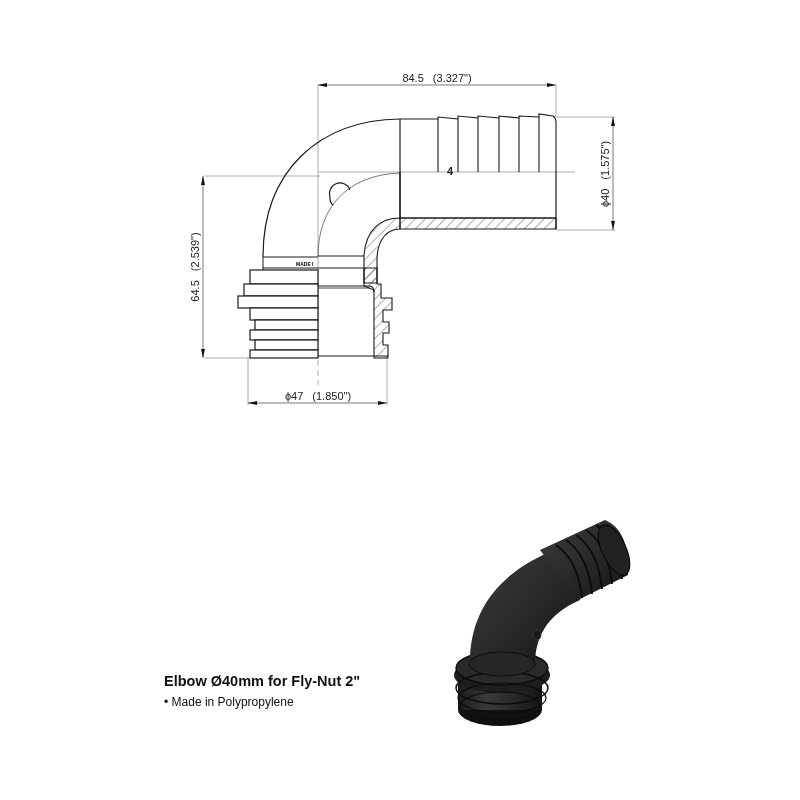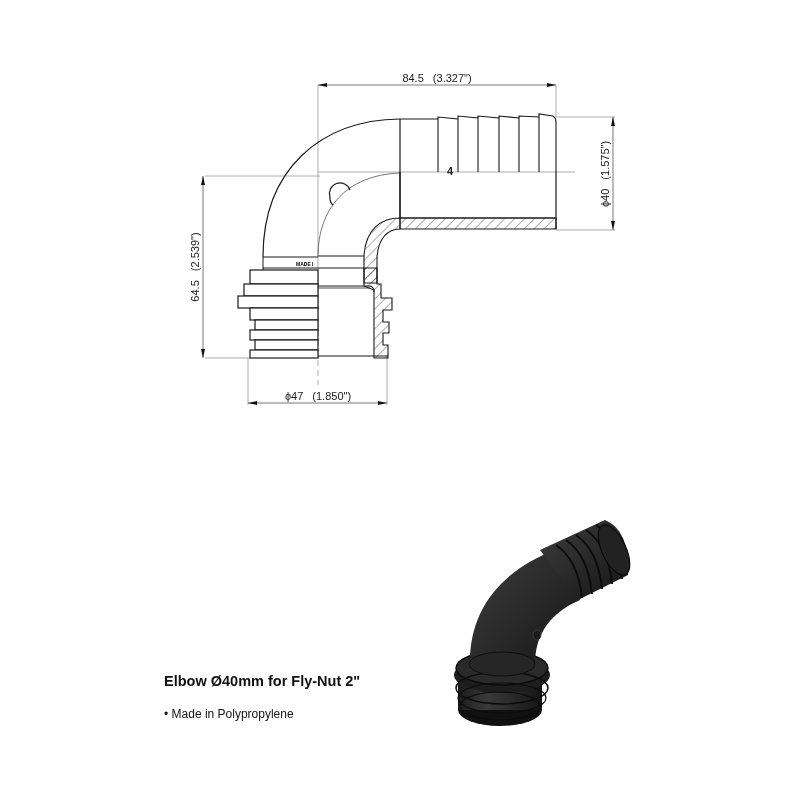--- a/index.html
+++ b/index.html
@@ -2,21 +2,21 @@
 <html><head>
 <meta charset="utf-8">
 <style>
   html, body { margin:0; padding:0; background:#ffffff; }
   body { width:800px; height:800px; position:relative; overflow:hidden; font-family:"Liberation Sans", sans-serif; }
   .drawing { position:absolute; left:0; top:0; width:800px; height:800px; }
   .dim-text { font-family:"Liberation Sans", sans-serif; font-size:11px; fill:#222; }
   .mark-text { font-family:"Liberation Sans", sans-serif; font-size:5px; font-weight:bold; fill:#000; }
   .caption { position:absolute; left:164px; top:673px; color:#111; }
   .caption .title { font-weight:bold; font-size:14.5px; line-height:17px; }
-  .caption .bullet { font-size:12px; line-height:15px; margin-top:17px; }
+  .caption .bullet { font-size:12px; line-height:15px; margin-top:5px; }
 </style>
 </head>
 <body>
 
 <svg class="drawing" viewBox="0 0 800 800" xmlns="http://www.w3.org/2000/svg">
   <defs>
     <pattern id="hatch" patternUnits="userSpaceOnUse" width="7" height="7" patternTransform="rotate(45)">
       <line x1="0" y1="0" x2="0" y2="7" stroke="#333" stroke-width="0.8"></line>
     </pattern>
     <linearGradient id="bodyGrad" x1="0" y1="0" x2="1" y2="1">

